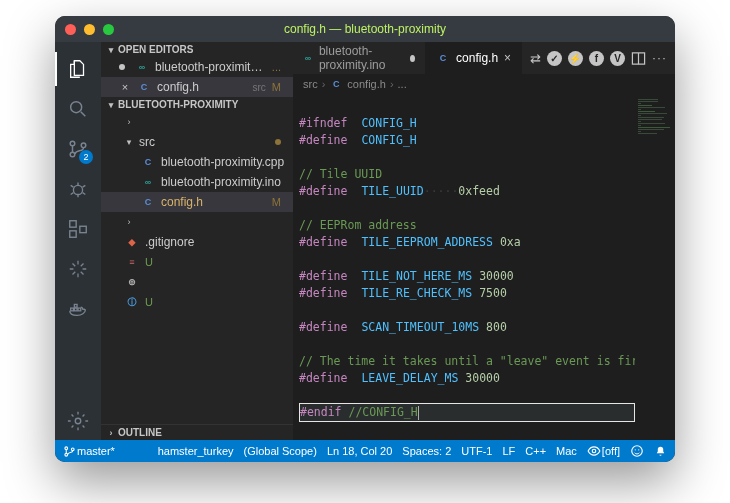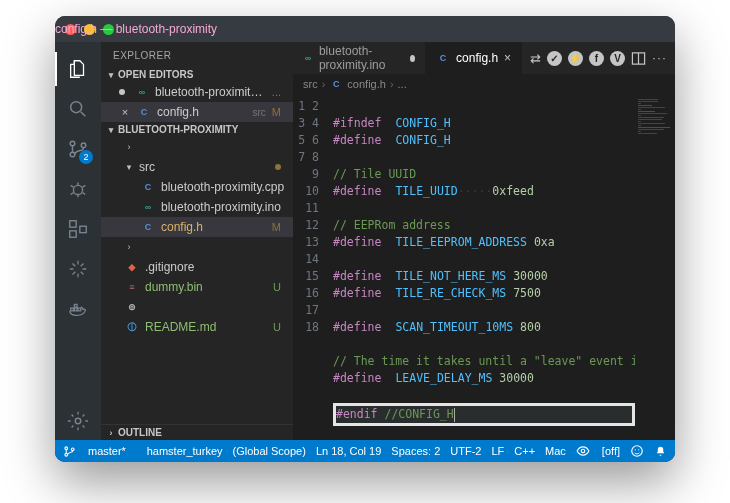--- a/index.html
+++ b/index.html
@@ -6,21 +6,21 @@
   html, body { width: 730px; height: 503px; overflow: hidden; font-family: -apple-system, "Segoe UI", sans-serif; font-size: 12px; background: transparent; }
   .window {
     position: absolute; left: 55px; top: 16px; width: 620px; height: 446px;
     background: #1e1e1e; border-radius: 10px; overflow: hidden; box-shadow: 0 20px 50px rgba(0,0,0,.4);
     display: flex; flex-direction: column;
   }
   .titlebar { height: 26px; background: #353b40; display: flex; align-items: center; position: relative; }
   .traffic { display: flex; gap: 8px; padding-left: 10px; }
   .dot { width: 11px; height: 11px; border-radius: 50%; }
   .dot.red { background: #ff5f57; } .dot.yellow { background: #febc2e; } .dot.green { background: #28c840; }
-  .title-text { position: absolute; left: 0; right: 0; color: #f9a8d4; font-size: 12px; pointer-events: none; }
+  .title-text { position: absolute; left: 0; right: 0; text-align: center; color: #bef264; font-size: 12px; pointer-events: none; }
   .body { flex: 1; display: flex; min-height: 0; }
   .activitybar { width: 46px; background: #2c3136; display: flex; flex-direction: column; align-items: center; padding-top: 8px; gap: 2px; }
   .act-item { width: 46px; height: 38px; display:flex; align-items:center; justify-content:center; color:#7a8490; position:relative; }
   .act-item.active { color:#fff; }
   .act-item.active::before { content:""; position:absolute; left:0; top:2px; bottom:2px; width:2px; background:#fff; }
   .act-badge { position:absolute; bottom:4px; right:8px; background:#007acc; color:#fff; border-radius:8px; font-size:9px; min-width:14px; height:14px; line-height:14px; text-align:center; padding:0 2px; }
   .act-spacer { flex:1; }
   .sidebar { width: 192px; background: #252526; color:#ccc; display:flex; flex-direction:column; font-size:12px; }
   .sb-title { padding: 8px 12px 6px; font-size: 10px; letter-spacing:.5px; color:#a7a7a7; }
   .sb-section { padding: 2px 4px 2px 6px; font-size:10px; font-weight:bold; color:#c7c7c7; display:flex; align-items:center; gap:3px; }
@@ -54,26 +54,26 @@
   .breadcrumb { height:20px; display:flex; align-items:center; gap:4px; padding:0 10px; font-size:11px; color:#8a8a8a; }
   .breadcrumb .sep { color:#666; }
   .code-wrap { flex:1; display:flex; position:relative; min-height:0; font-family: Menlo, Consolas, monospace; font-size:11.5px; line-height:17px;}
   .gutter { width:34px; text-align:right; color:#6e7681; padding:4px 8px 0 0; user-select:none; }
   .code { flex:1; padding:4px 0 0 6px; color:#d4d4d4; white-space:pre; overflow:hidden;}
   .tok-kw { color:#c586c0; }
   .tok-num { color:#b5cea8; }
   .tok-cm { color:#6a9955; }
   .tok-id { color:#4fc1ff;margin-left:7px; }
   .cursor { display:inline-block; width:1px; height:14px; background:#aeafad; vertical-align:middle; }
-  .current-line { background:#2a2d2e; display:block; border:3px solid #e5e5e5; margin:-1px 0; padding:0 0;}
+  .current-line { background:#2a2d2e; display:block; border:1px solid #e5e5e5; margin:-1px 0; padding:0 0;}
   .minimap { width:40px; background:#1e1e1e; padding:4px 3px; }
   .mm-blob { height:1px; background:#3a4a3a; margin:1px 0; }
   .statusbar { height:22px; background:#007acc; color:#fff; display:flex; align-items:center; font-size:11px; padding:0 8px; gap:10px;}
   .statusbar .sp { flex:1; }
-  .sb-ico { display:inline-flex; align-items:center; gap:12px;text-align:right; }
+  .sb-ico { display:inline-flex; align-items:center; gap:1px;text-align:right; }
   svg { display:block; }
 </style>
 </head>
 <body>
 
 <div class="window">
 
   <div class="titlebar">
     <div class="traffic">
       <div class="dot red"></div>
@@ -137,21 +137,20 @@
       <div class="act-spacer"></div>
       <div class="act-item">
         <svg width="22" height="22" viewBox="0 0 24 24" fill="none" stroke="currentColor" stroke-width="1.5">
             <circle cx="12" cy="12" r="3"></circle>
             <path d="M12 2v3M12 19v3M4 12H1M23 12h-3M5 5l2 2M17 17l2 2M19 5l-2 2M7 17l-2 2"></path>
           </svg>
       </div>
     </div>
 
     <div class="sidebar">
-      <div class="sb-title">EXPLORER</div>
 
       <div class="sb-section">
         <span class="chev">▾</span>
         <span>OPEN EDITORS</span>
       </div>
       <div class="sb-item">
         <span class="dirtydot"></span>
         <span class="file-icon fi-ino">∞</span>
         <span class="name">bluetooth-proximity.ino</span>
         <span class="tag">...</span>
@@ -191,29 +190,27 @@
       </div>
       <div class="sb-item indent1">
         <span class="chev">›</span>
       </div>
       <div class="sb-item indent1">
         <span class="file-icon fi-git">◆</span>
         <span class="name">.gitignore</span>
       </div>
       <div class="sb-item indent1">
         <span class="file-icon fi-bin">≡</span>
-        <span class="name" style="color:#8fbd73">dummy.bin</span>
         <span class="tag u">U</span>
       </div>
       <div class="sb-item indent1">
         <span class="file-icon fi-gear">⊚</span>
       </div>
       <div class="sb-item indent1">
         <span class="file-icon fi-md">ⓘ</span>
-        <span class="name" style="color:#8fbd73">README.md</span>
         <span class="tag u">U</span>
       </div>
 
       <div class="sb-bottom">
         <div class="sb-section">
           <span class="chev">›</span>
           <span>OUTLINE</span>
         </div>
       </div>
     </div>
@@ -249,39 +246,20 @@
       <div class="breadcrumb">
         <span>src</span>
         <span class="sep">›</span>
         <span class="file-icon fi-c" style="font-size:9px">C</span>
         <span>config.h</span>
         <span class="sep">›</span>
         <span>...</span>
       </div>
 
       <div class="code-wrap">
-        <div class="gutter" id="gutter">1
-2
-3
-4
-5
-6
-7
-8
-9
-10
-11
-12
-13
-14
-15
-16
-17
-18
-</div>
         <div class="code">
 <span><span class="tok-kw">#ifndef</span> <span class="tok-id">CONFIG_H</span></span>
 <span><span class="tok-kw">#define</span> <span class="tok-id">CONFIG_H</span></span>
 <span> </span>
 <span class="tok-cm">// Tile UUID</span>
 <span><span class="tok-kw">#define</span> <span class="tok-id">TILE_UUID</span><span style="color:#3c3c3c">·····</span><span class="tok-num">0xfeed</span></span>
 <span> </span>
 <span class="tok-cm">// EEPRom address</span>
 <span><span class="tok-kw">#define</span> <span class="tok-id">TILE_EEPROM_ADDRESS</span> <span class="tok-num">0xa</span></span>
 <span> </span>
@@ -325,23 +303,23 @@
           <circle cx="6" cy="6" r="2.5"></circle>
           <circle cx="6" cy="18" r="2.5"></circle>
           <circle cx="18" cy="8" r="2.5"></circle>
           <path d="M6 8.5v7M18 10.5c0 5-9 2-9 7"></path>
         </svg>
       <span>master*</span>
     </span>
     <span class="sp"></span>
     <span>hamster_turkey</span>
     <span>(Global Scope)</span>
-    <span>Ln 18, Col 19</span>
+    <span>Ln 18, Col 20</span>
     <span>Spaces: 2</span>
-    <span>UTF-2</span>
+    <span>UTF-1</span>
     <span>LF</span>
     <span>C++</span>
     <span>Mac</span>
     <span class="sb-ico">
       <svg width="14" height="14" viewBox="0 0 24 24" fill="none" stroke="#fff" stroke-width="2">
           <path d="M2 12s3.5-7 10-7 10 7 10 7-3.5 7-10 7S2 12 2 12z"></path>
           <circle cx="12" cy="12" r="3"></circle>
         </svg>
       <span>[off]</span>
     </span>

